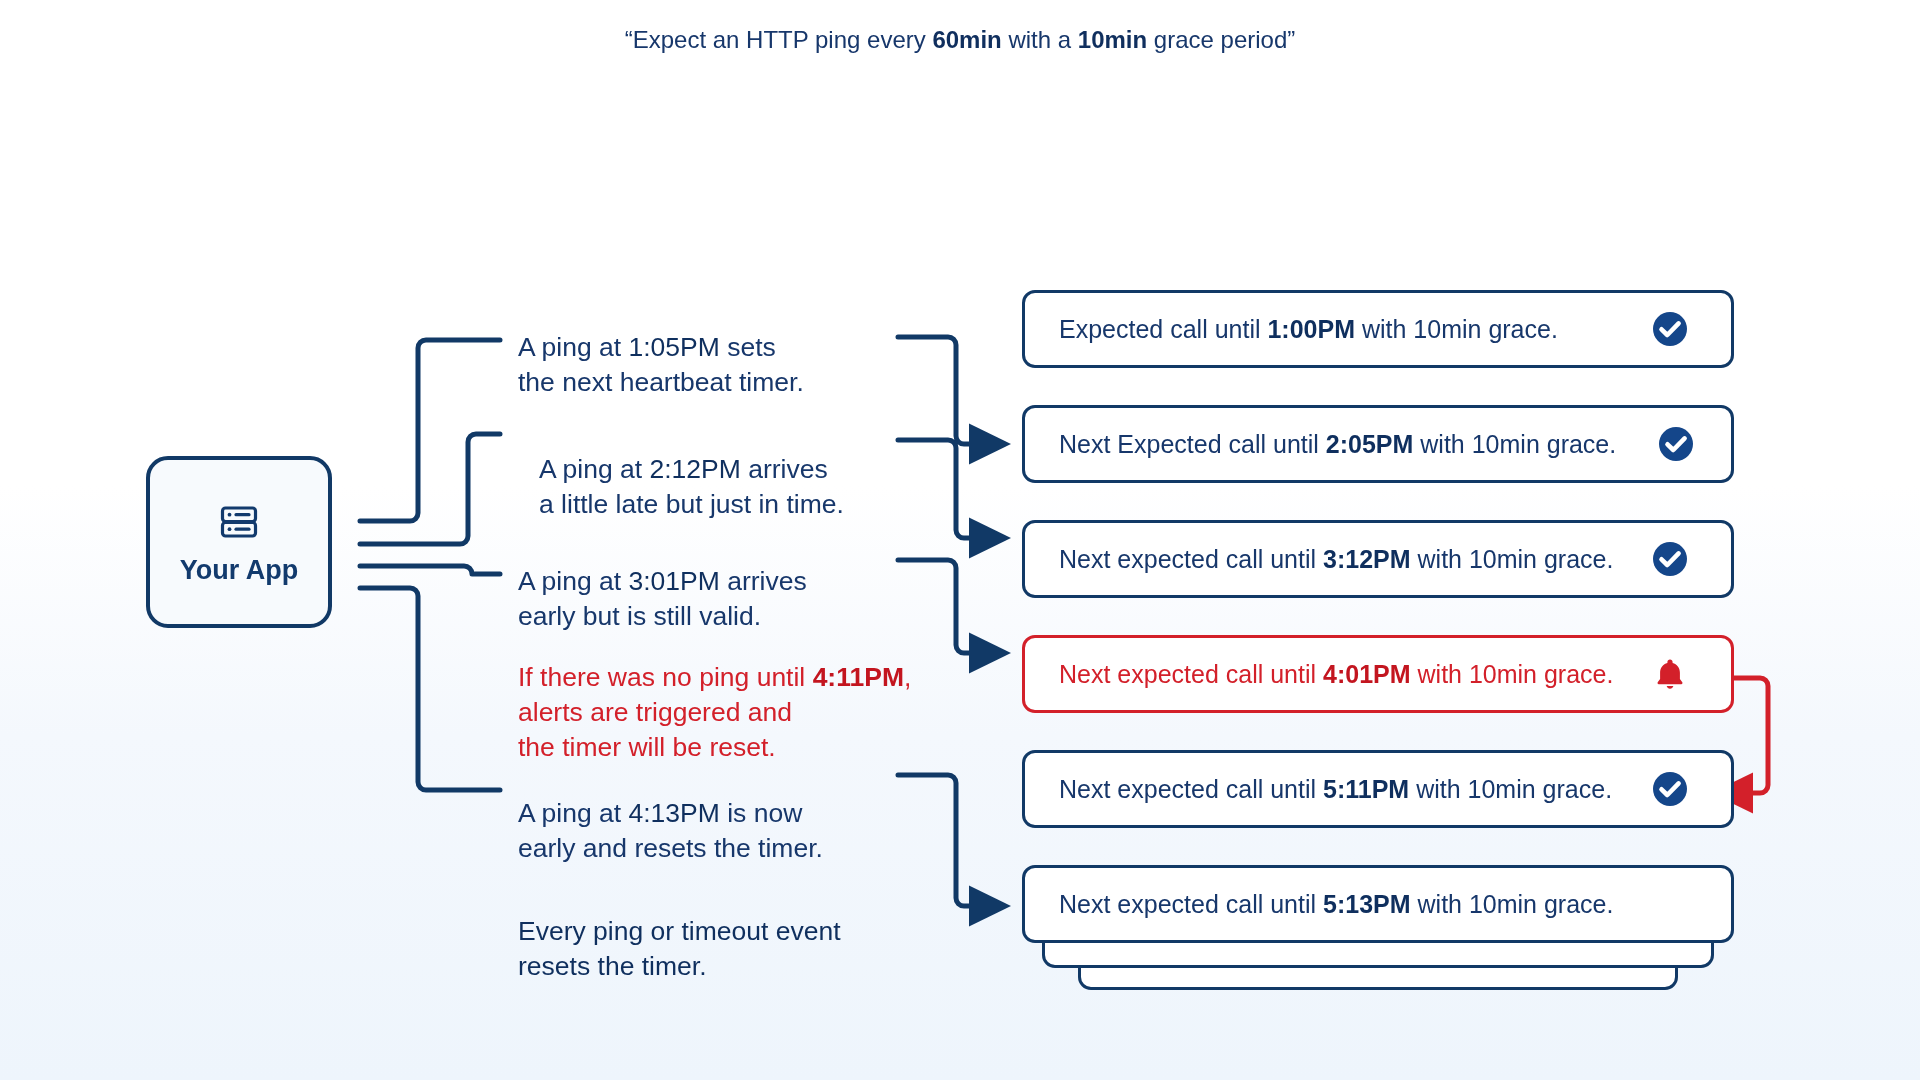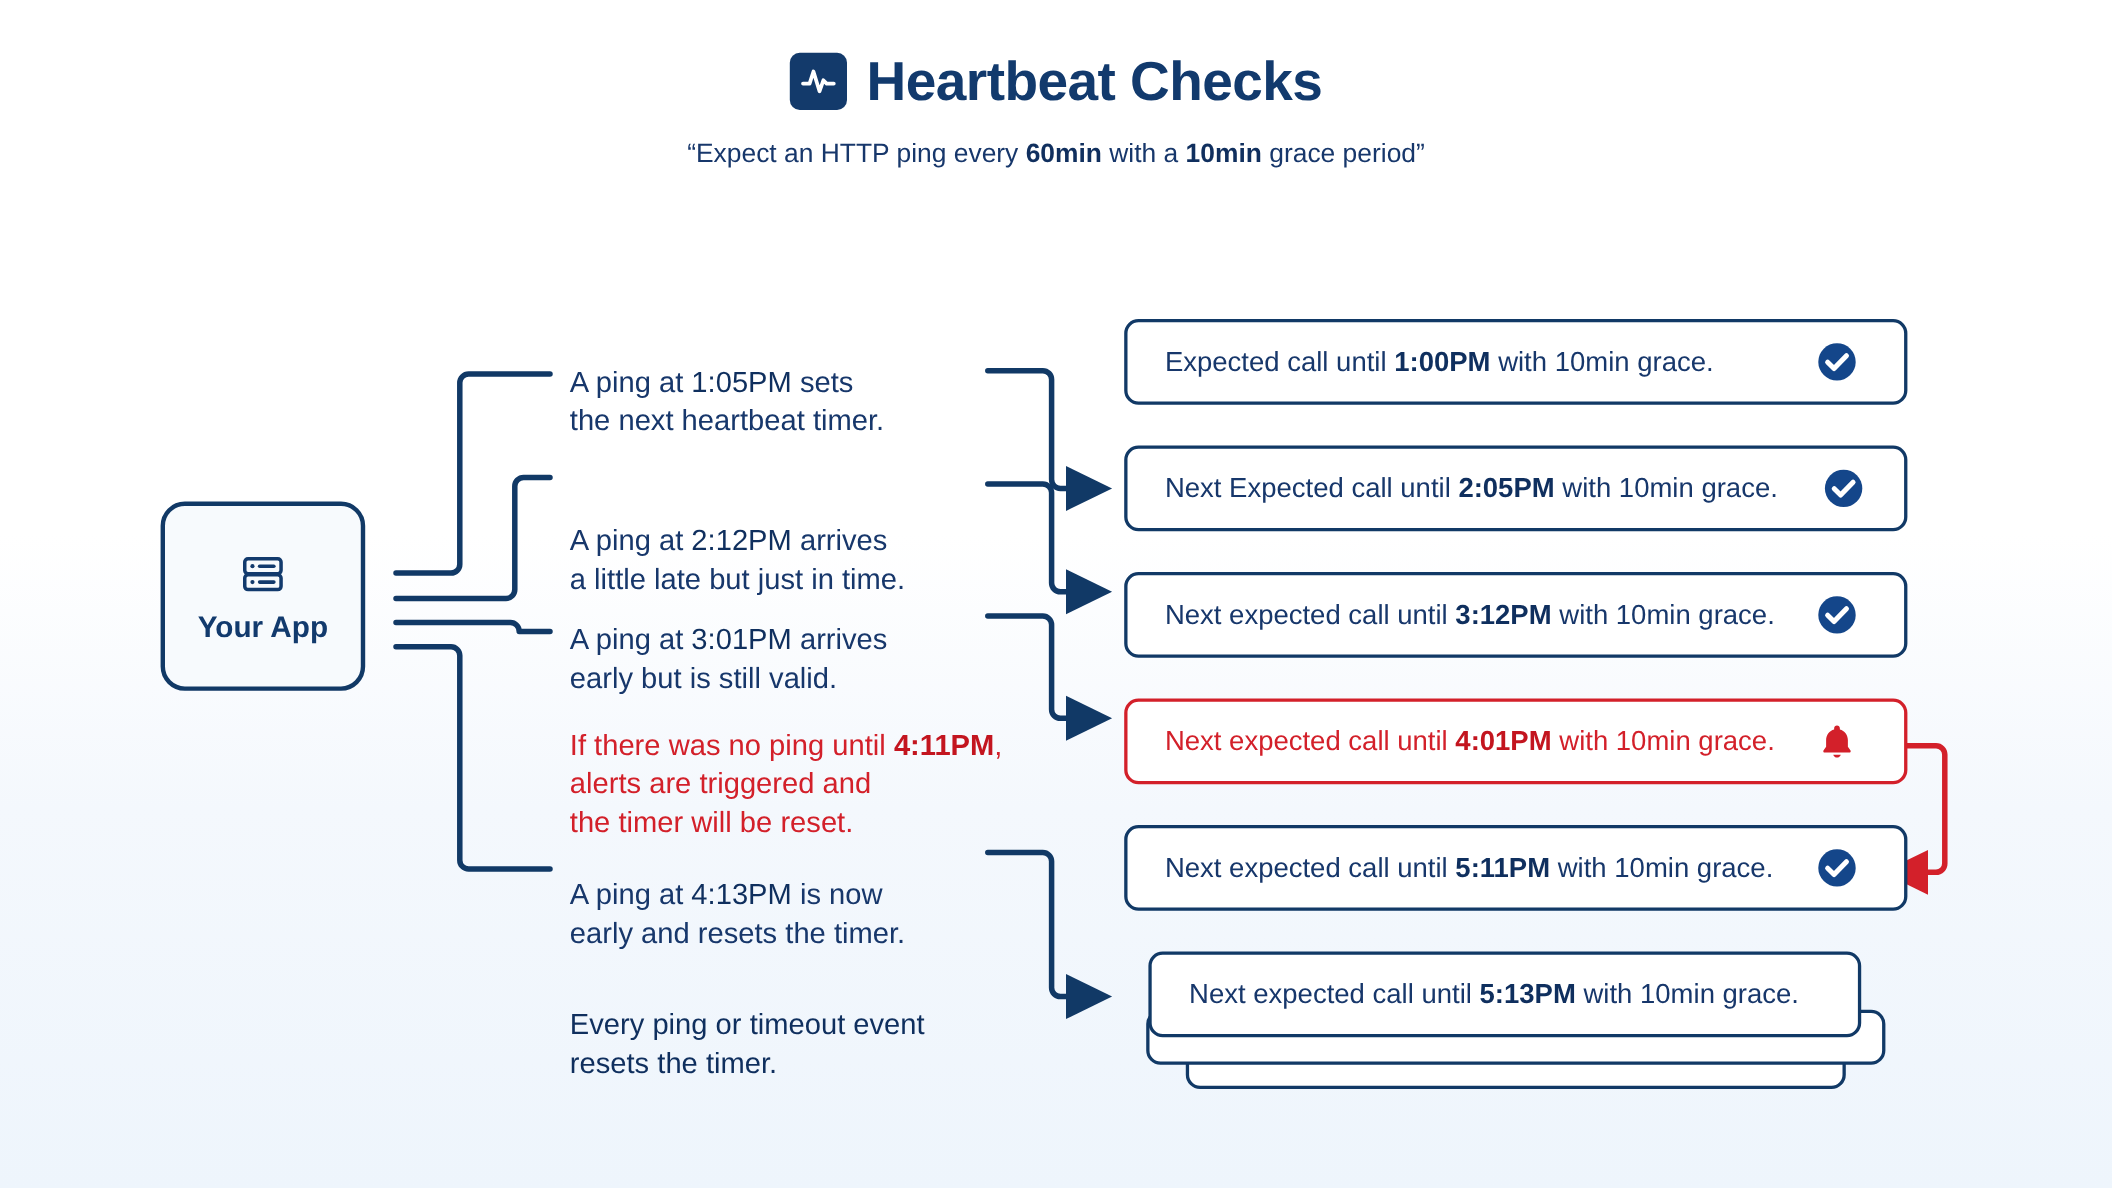--- a/index.html
+++ b/index.html
@@ -275,28 +275,20 @@
         <line x1="1863.0" x2="1863.0" y1="53.9" y2="85.0" stroke-width="3.4" opacity="0.62"></line>
         <line x1="1874.0" x2="1874.0" y1="50.8" y2="65.3" stroke-width="3.4" opacity="0.89"></line>
         <line x1="1885.0" x2="1885.0" y1="72.8" y2="93.6" stroke-width="2.4" opacity="0.45"></line>
         <line x1="1896.0" x2="1896.0" y1="65.4" y2="83.0" stroke-width="2.4" opacity="0.54"></line>
         <line x1="1907.0" x2="1907.0" y1="56.4" y2="80.8" stroke-width="2.4" opacity="0.70"></line>
         <line x1="1918.0" x2="1918.0" y1="63.6" y2="80.6" stroke-width="2.4" opacity="0.65"></line>
       </g>
   </svg>
 
   <div class="header">
-    <div class="title-row">
-      <span class="logo-badge">
-        <svg width="34" height="34" viewBox="0 0 34 34">
-          <path d="M3 19 H9 L12.5 8 L18 26 L21.5 16 L24.5 19 H31" fill="none" stroke="#ffffff" stroke-width="3.4" stroke-linecap="round" stroke-linejoin="round"></path>
-        </svg>
-      </span>
-      <span class="page-title">Heartbeat Checks</span>
-    </div>
     <div class="subtitle">
       <span>“</span><span>Expect an HTTP ping every </span><b>60min</b><span> with a </span><b>10min</b><span> grace period</span><span>”</span>
     </div>
   </div>
 
   <div class="app-box">
     <span>
       <svg width="46" height="46" viewBox="0 0 46 46">
         <rect x="6.5" y="9" width="33" height="13.5" rx="3" fill="none" stroke="#123a6d" stroke-width="3.2"></rect>
         <rect x="6.5" y="23.5" width="33" height="13.5" rx="3" fill="none" stroke="#123a6d" stroke-width="3.2"></rect>
@@ -317,21 +309,21 @@
       <path d="M360 544 H460 A8 8 0 0 0 468 536 V442 A8 8 0 0 1 476 434 H500"></path>
 
       <path d="M360 566 H464 A8 8 0 0 1 472 574 H500"></path>
 
       <path d="M360 588 H410 A8 8 0 0 1 418 596 V782 A8 8 0 0 0 426 790 H500"></path>
     </g>
   </svg>
 
   <div class="steps">
       <div class="step" style="top: 330px;"><span>A ping at </span><b>1:05PM</b><span> sets</span><br><span>the next heartbeat timer.</span></div>
-      <div class="step" style="top: 474px;"><span>A ping at </span><b>2:12PM</b><span> arrives</span><br><span>a little late but just in time.</span></div>
+      <div class="step" style="top: 452px; margin-left: 21px;"><span>A ping at </span><b>2:12PM</b><span> arrives</span><br><span>a little late but just in time.</span></div>
       <div class="step" style="top: 564px;"><span> A ping at </span><b>3:01PM</b><span> arrives</span><br><span> early but is still valid.</span></div>
       <div class="step alert" style="top: 660px;"><span>If there was no ping until </span><b>4:11PM</b><span>,</span><br><span>alerts are triggered and</span><br><span>the timer will be reset.</span></div>
       <div class="step" style="top: 796px;"><span>A ping at </span><b>4:13PM</b><span> is now</span><br><span>early and resets the timer.</span></div>
       <div class="step summary" style="top: 914px;"><b>Every ping or timeout event</b><br><b>resets the timer.</b></div>
     </div>
 
   <svg style="position:absolute;left:0;top:0;width:1920px;height:1080px;pointer-events:none;">
     <defs>
       <marker id="navyArrow" markerWidth="9" markerHeight="9" refX="2.2" refY="4.5" orient="auto">
         <path d="M0,0.4 L8.4,4.5 L0,8.6 Z" fill="#113966"></path>
@@ -393,19 +385,19 @@
       </div>
       <div class="card" style="left: 1022px; top: 750px; width: 712px;">
         <div class="card-text"><span>Next expected call until </span><b>5:11PM</b><span> with 10min grace.</span></div>
         <span class="card-icon">
           <svg width="40" height="40" viewBox="0 0 40 40">
             <circle cx="20" cy="20" r="17" fill="#14468a"></circle>
             <path d="M11.5 20.3 L17.3 26 L28.6 14.4" fill="none" stroke="#ffffff" stroke-width="4.6" stroke-linecap="round" stroke-linejoin="round"></path>
           </svg>
         </span>
       </div>
-      <div class="card" style="left: 1044px; top: 865px; width: 648px;">
+      <div class="card" style="left: 1022px; top: 865px; width: 712px;">
         <div class="card-text"><span>Next expected call until </span><b>5:13PM</b><span> with 10min grace.</span></div>
         <span class="card-icon"></span>
       </div>
     </div>
 
 </div>
 
 </body></html>

